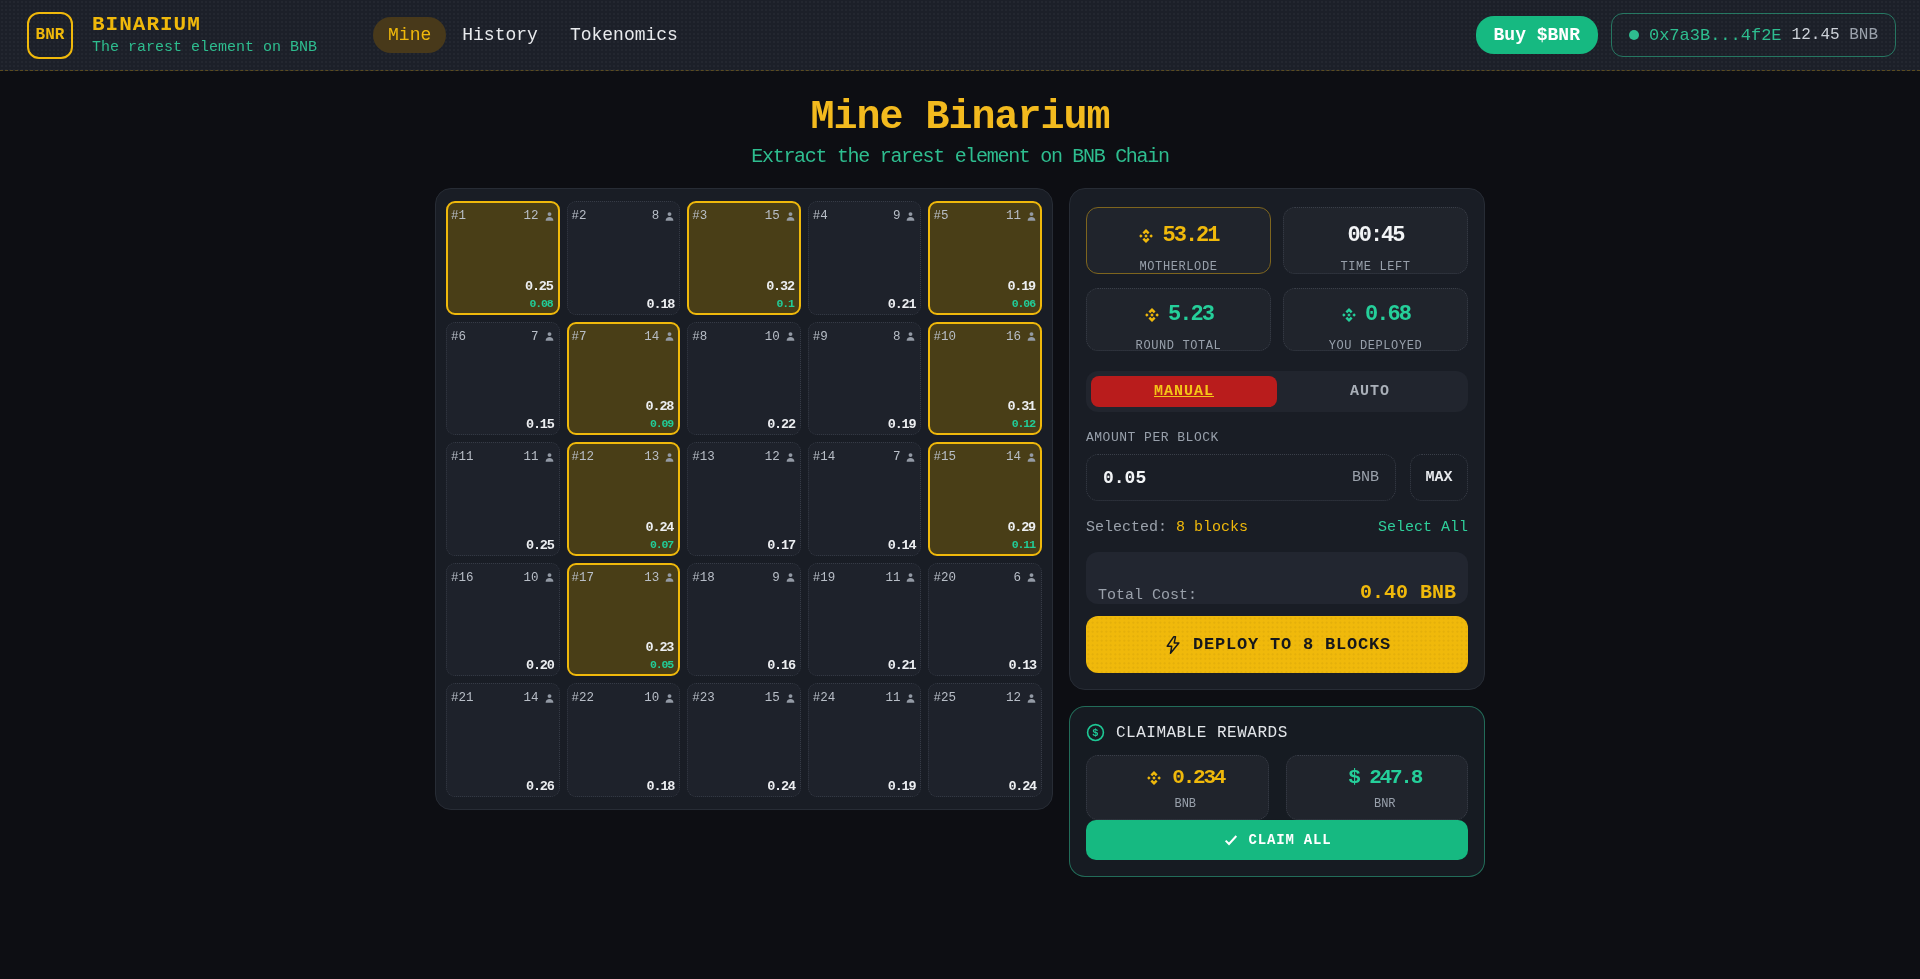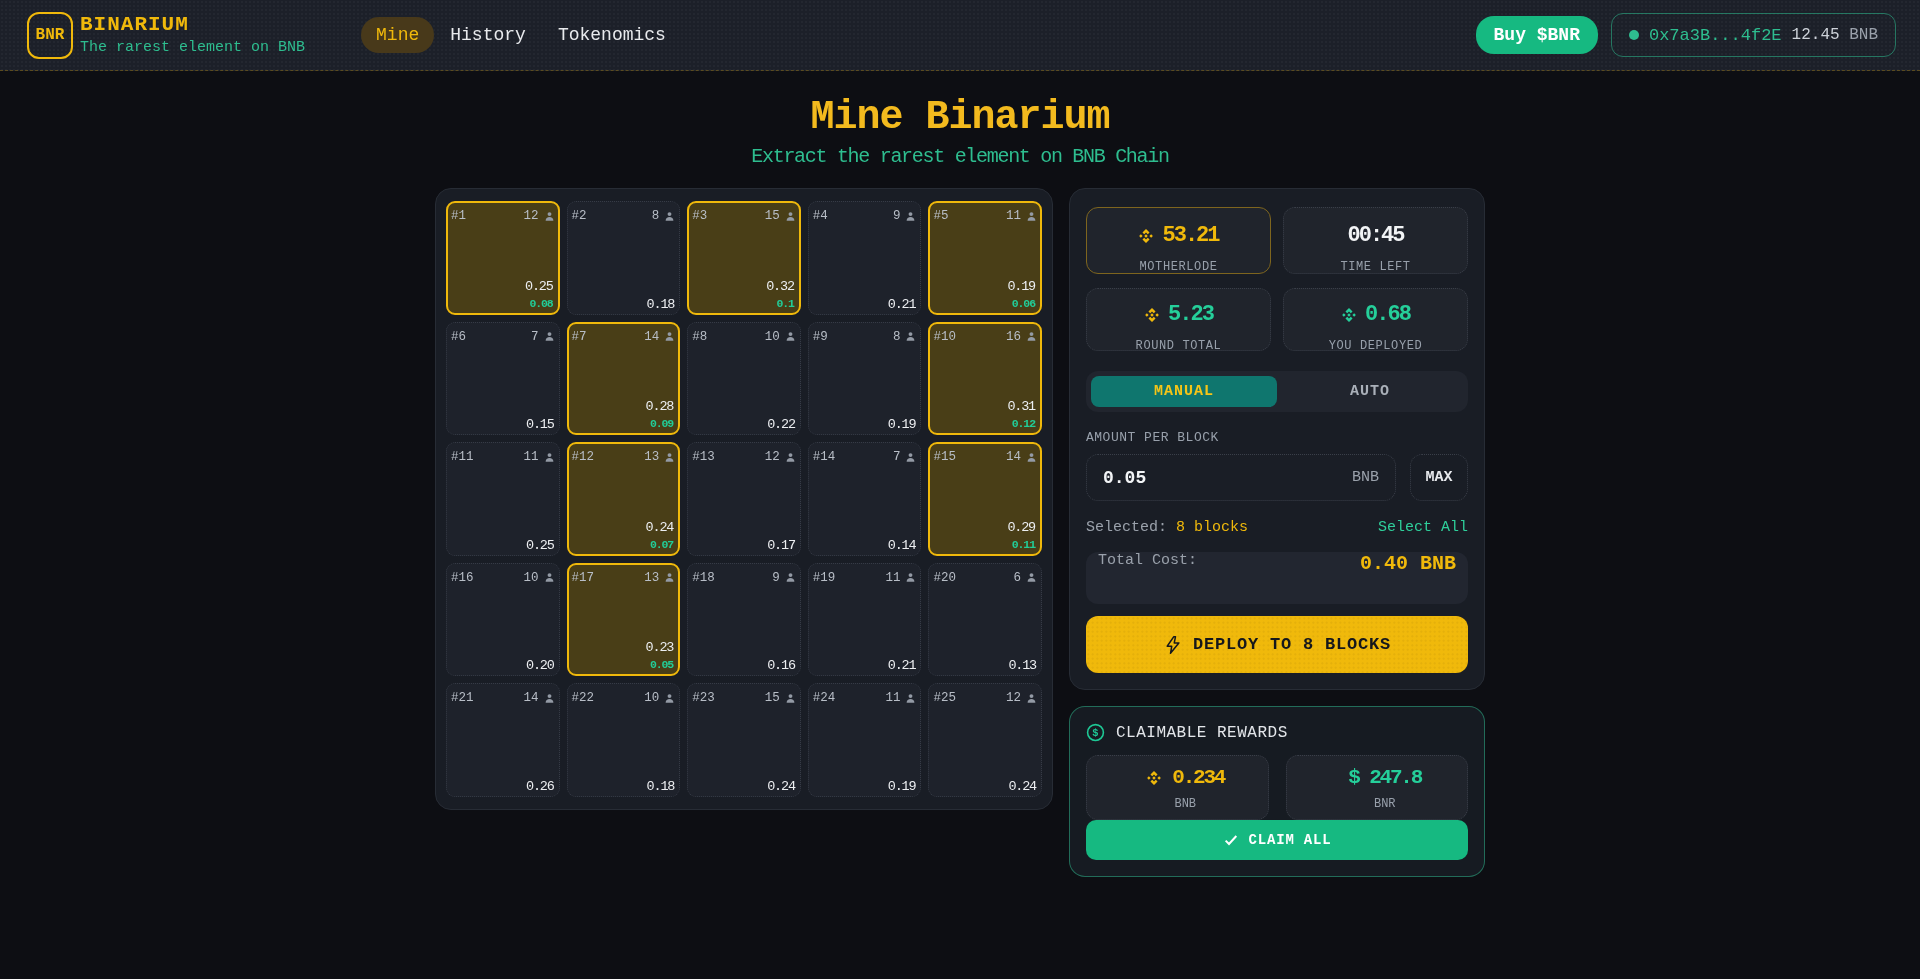--- a/index.html
+++ b/index.html
@@ -13,21 +13,21 @@
 
 header {
   height:71px; background:#1c2029; border-bottom:1px dashed #5a4b20;
   display:flex; align-items:center; padding:0 24px 0 27px;
 }
 .logobox {
   width:46px; height:47px; border:2px solid #f0b90b; border-radius:12px;
   display:flex; align-items:center; justify-content:center;
   color:#f0b90b; font-weight:bold; font-size:16px; flex:none;
 }
-.brand { margin-left:7px; }
+.brand { margin-left:19px; }
 .brand .t1 { color:#f0b90b; font-weight:bold; font-size:21px; letter-spacing:1px; line-height:23px; }
 .brand .t2 { color:#2ebd8f; font-size:15px; line-height:19px; margin-top:2px; }
 nav { display:flex; margin-left:56px; align-items:center; }
 nav a { text-decoration:none; font-size:18px; padding:8px 16px; color:#e8eaed; border-radius:18px; }
 nav a.active { background:#48391a; color:#f0b90b; padding:8px 15px; }
 .navright { margin-left:auto; display:flex; align-items:center; gap:13px; }
 .buybtn {
   background:#16b981; color:#fff; font-weight:bold; font-size:18px;
   border-radius:18px; height:38px; padding:0 18px; display:flex; align-items:center;
   font-family:"Liberation Mono", monospace;
@@ -54,58 +54,58 @@
 .block {
   position:relative; height:113.5px; background:#1e222b;
   border:1px dotted #363b46; border-radius:9px; padding:7px 4px;
   font-size:12.5px;
 }
 .block.sel { background:#493e17; border:2px solid #f0b90b; padding:6px 3px; }
 .bnum { color:#b8bec7; float:left; }
 .bminers { color:#b8bec7; float:right; display:flex; align-items:center; gap:5px; }
 .bminers svg { width:11px; height:11px; fill:#939aa5; }
 .bvals { position:absolute; right:5px; bottom:1px; text-align:right; line-height:17px; }
-.bval { color:#eceef1; font-size:13.5px; letter-spacing:-1.2px; font-weight:normal;margin-left:40px; }
+.bval { color:#eceef1; font-size:13.5px; letter-spacing:-1.2px; font-weight:bold;margin-left:40px; }
 .bgreen { color:#22cd98; font-size:11.5px; letter-spacing:-1.1px; font-weight:bold; }
 
 .ctrl { padding:18px 16px 16px; }
 .stats { display:grid; grid-template-columns:1fr 1fr; gap:14px 12px; }
 .stat {
   height:67px; background:#20242c; border:1px dotted #3a3f49; border-radius:12px;
   display:flex; flex-direction:column; align-items:center; justify-content:center; gap:12px; padding-top:16px;
 }
 .stat.goldb { border:1px solid #7e651e; }
 .stat.sm { height:63px; }
 .stat .v { font-size:22px; letter-spacing:-2px; font-weight:bold; display:flex; align-items:center; gap:8px; }
 .stat .v.gold { color:#f0b90b; }
 .stat .v.green { color:#25cf9a; }
 .stat .v.white { color:#f2f4f6; }
 .stat .l { font-size:12px; color:#98a0ab; letter-spacing:0.6px; }
 .toggle { margin-top:20px; background:#21252e; border-radius:12px; padding:5px; display:grid; grid-template-columns:1fr 1fr; }
 .tbtn { height:31px; border-radius:8px; display:flex; align-items:center; justify-content:center; font-size:15px; font-weight:bold; color:#aab0b9; letter-spacing:1px; }
-.tbtn.on { background:#0f766e; color:#f5c518; }
+.tbtn.on { background:#b91c1c; color:#f5c518;text-decoration:underline; }
 .amtlabel { margin-top:18px; font-size:13px; color:#98a0ab; letter-spacing:0.5px; }
 .amtrow { margin-top:9px; display:flex; gap:14px; }
 .input {
   flex:1; height:47px; background:#1a1e26; border:1px dotted #3a3f49; border-radius:12px;
   display:flex; align-items:center; padding:0 16px;
 }
 .input .num { color:#f2f4f6; font-size:18px; font-weight:bold; }
 .input .cur { margin-left:auto; color:#9aa1ab; font-size:15px; }
 .maxbtn {
   width:58px; height:47px; border:1px dotted #3a3f49; border-radius:12px;
   display:flex; align-items:center; justify-content:center; color:#e8eaee; font-size:15px; font-weight:bold;
 }
 .selrow { margin-top:18px; display:flex; justify-content:space-between; font-size:15px; }
 .selrow .lab { color:#9aa1ab; }
 .selrow .gold { color:#f0b90b; }
 .selrow .all { color:#2fcf9b; }
 .total {
   margin-top:16px; height:52px; background:#222630; border-radius:12px;
-  display:flex; align-items:flex-start; padding:0 12px;
+  display:flex; align-items:flex-end; padding:0 12px;
 }
 .total .lab { color:#9aa1ab; font-size:15px; }
 .total .amt { margin-left:auto; color:#f0b90b; font-size:20px; font-weight:bold; }
 .deploy {
   margin-top:12px; height:57px; background:#f0b90b; border-radius:12px;
   display:flex; align-items:center; justify-content:center; gap:10px;
   color:#15171c; font-size:17px; font-weight:bold; letter-spacing:0.8px;
   background-image:radial-gradient(circle, rgba(0,0,0,0.05) 1px, transparent 1.1px); background-size:4.5px 4.5px;
 }
 .deploy svg { width:20px; height:20px; stroke:#15171c; fill:none; stroke-width:1.8; }

